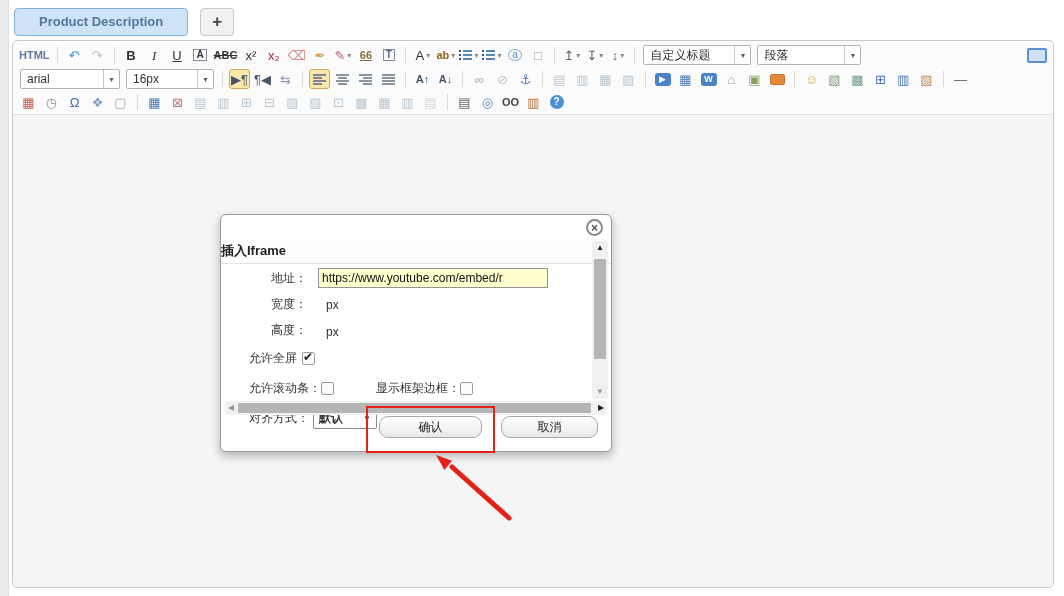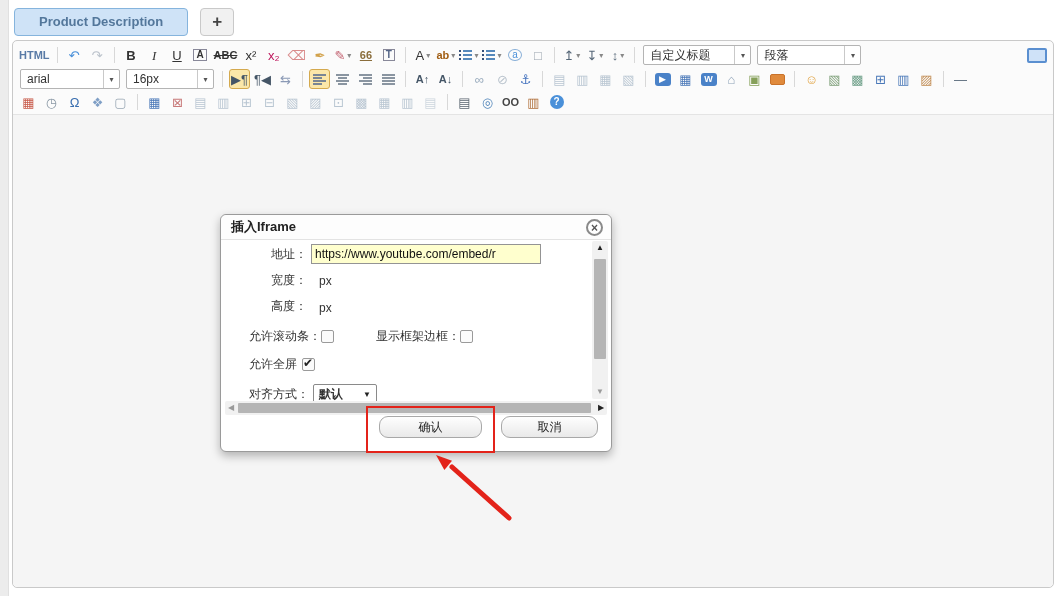--- a/index.html
+++ b/index.html
@@ -58,27 +58,27 @@
     background-size:2px 2px,2px 2px,2px 2px,9px 2px,9px 2px,9px 2px;
     background-position:0 0,0 4px,0 8px,4px 0,4px 4px,4px 8px;}
   .sh-monitor{width:16px;height:11px;border:2px solid #5a8fd0;border-radius:2px;background:#cfe2f8;}
   .sh-box-orange{width:15px;height:11px;background:#e08a3c;border:1px solid #c9722a;border-radius:2px;box-sizing:border-box;}
   
   .content{position:absolute;left:0;right:0;top:73px;bottom:0;background:#f5f5f5;border-top:1px solid #e4e4e4;
            border-radius:0 0 5px 5px;}
   
   .dialog{position:absolute;left:220px;top:214px;width:392px;height:238px;background:#fff;border:1px solid #9a9a9a;
           border-radius:6px;box-shadow:0 4px 10px rgba(0,0,0,.28);z-index:10;box-sizing:border-box;}
-  .dlg-title{height:24px;line-height:24px;padding-left:10px;font-weight:bold;font-size:13px;color:#222;
-             border-bottom:1px solid #e3e3e3;border-radius:6px 6px 0 0;background:#fdfdfd;}
+  .dlg-title{height:24px;line-height:24px;font-weight:bold;font-size:13px;color:#222;
+             border-bottom:1px solid #e3e3e3;border-radius:6px 6px 0 0;background:#fdfdfd;margin-top:24px;}
   .dlg-close{position:absolute;right:8px;top:4px;width:17px;height:17px;border:2px solid #8a8a8a;border-radius:50%;
              display:flex;align-items:center;justify-content:center;font-size:12px;font-weight:bold;color:#555;
              box-sizing:border-box;cursor:pointer;background:#fff;line-height:1;}
   .drow{display:flex;align-items:center;}
-  .drow .dlabel{width:74px;text-align:right;font-size:12px;color:#333;margin-right:4px;flex:none;}
+  .drow .dlabel{width:74px;text-align:right;font-size:12px;color:#333;margin-right:11px;flex:none;}
   .dinput{width:222px;height:18px;border:1px solid #949494;background:#ffffce;font-size:12px;padding:0 3px;
           font-family:"Liberation Sans","DejaVu Sans",sans-serif;color:#111;box-sizing:content-box;}
   .dunit{margin-left:8px;font-size:12px;color:#333;}
   .cb{display:inline-block;width:13px;height:13px;border:1px solid #9a9a9a;background:#fbfbfb;border-radius:2px;
       box-sizing:border-box;position:relative;cursor:pointer;vertical-align:middle;}
   .cb.checked::after{content:"✔";position:absolute;left:0px;top:-3px;font-size:12px;color:#222;}
   .dlg-select{display:inline-flex;align-items:center;justify-content:space-between;width:64px;height:21px;
               border:1px solid #8a8a8a;border-radius:2px;background:#fff;font-size:12px;font-weight:bold;
               padding:0 5px;box-sizing:border-box;cursor:pointer;}
   .dlg-select .car{font-size:8px;color:#222;}
@@ -401,32 +401,32 @@
     <input class="dinput" value="https://www.youtube.com/embed/r" style="">
   </div>
   <div class="drow" style="margin:8px 0 0 12px;">
     <span class="dlabel">宽度：</span>
     <span class="dunit">px</span>
   </div>
   <div class="drow" style="margin:9px 0 0 12px;align-items:flex-end;">
     <span class="dlabel">高度：</span>
     <span class="dunit">px</span>
   </div>
+  <div class="drow" style="margin:11px 0 0 28px;font-size:12px;color:#333;">
+    <span>允许全屏</span>
+    <span class="cb checked" style="margin-left:5px;"></span>
+  </div>
   <div class="drow" style="margin:13px 0 0 28px;font-size:12px;color:#333;">
     <span>允许滚动条：</span>
     <span class="cb"></span>
     <span style="width:42px;"></span>
     <span>显示框架边框：</span>
     <span class="cb"></span>
   </div>
   <div class="drow" style="margin:11px 0 0 28px;font-size:12px;color:#333;">
-    <span>允许全屏</span>
-    <span class="cb checked" style="margin-left:5px;"></span>
-  </div>
-  <div class="drow" style="margin:11px 0 0 28px;font-size:12px;color:#333;">
     <span>对齐方式：</span>
     <span class="dlg-select" style="margin-left:4px;">
       <span>默认</span>
       <span class="car">▼</span>
     </span>
   </div>
 
   <div class="vscroll">
     <div class="up">▲</div>
     <div class="thumb"></div>

